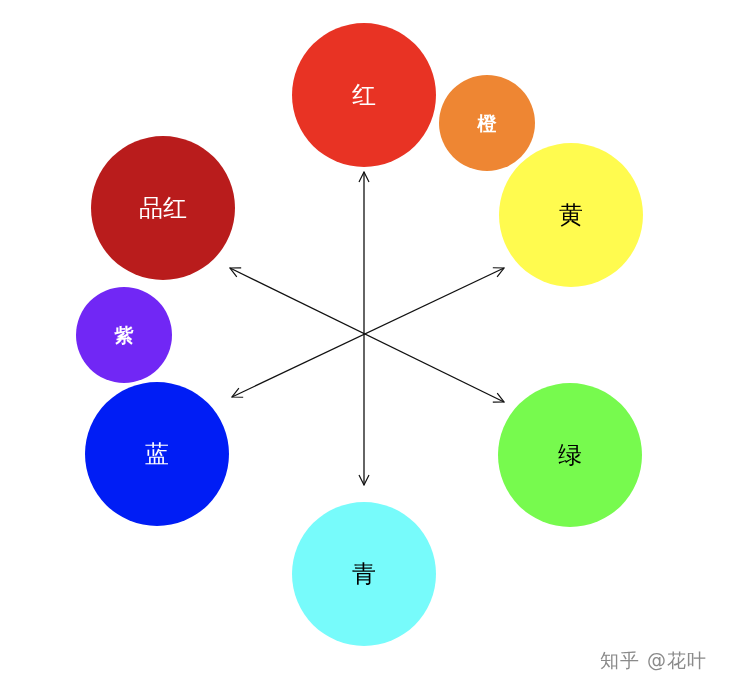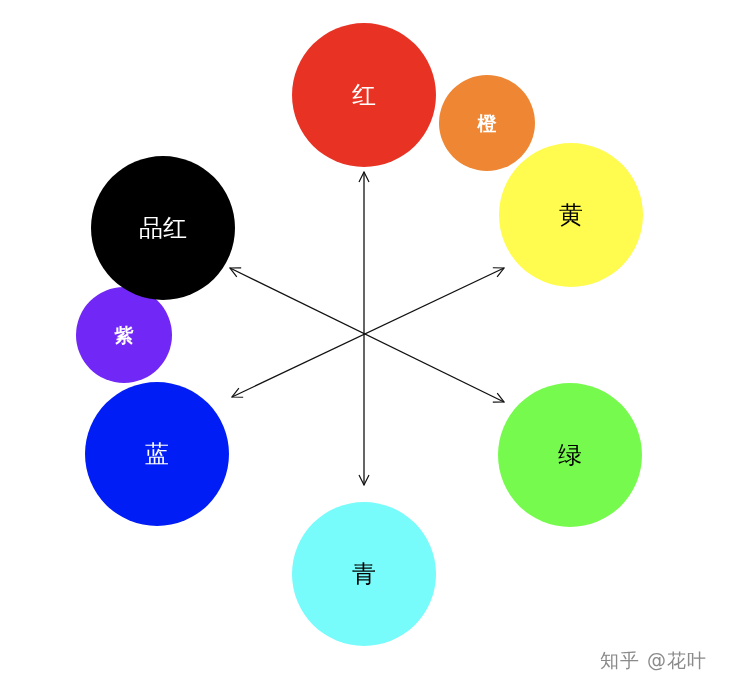--- a/index.html
+++ b/index.html
@@ -41,18 +41,18 @@
     </div>
     <div class="circle" style="left: 292px; top: 502px; width: 144px; height: 144px; background: rgb(119, 251, 251);">
       <span style="color: rgb(0, 0, 0);">青</span>
     </div>
     <div class="circle" style="left: 85px; top: 382px; width: 144px; height: 144px; background: rgb(0, 29, 245);">
       <span style="color: rgb(255, 255, 255);">蓝</span>
     </div>
     <div class="circle small" style="left: 76px; top: 287px; width: 96px; height: 96px; background: rgb(113, 39, 245);">
       <span style="color: rgb(255, 255, 255);">紫</span>
     </div>
-    <div class="circle" style="left: 91px; top: 156px; width: 144px; height: 144px; background: #000000;">
+    <div class="circle" style="left: 91px; top: 136px; width: 144px; height: 144px; background: #b91c1c;">
       <span style="color: rgb(255, 255, 255);">品红</span>
     </div>
   </div>
 
 <div class="watermark">知乎 @花叶</div>
 
 </body></html>

